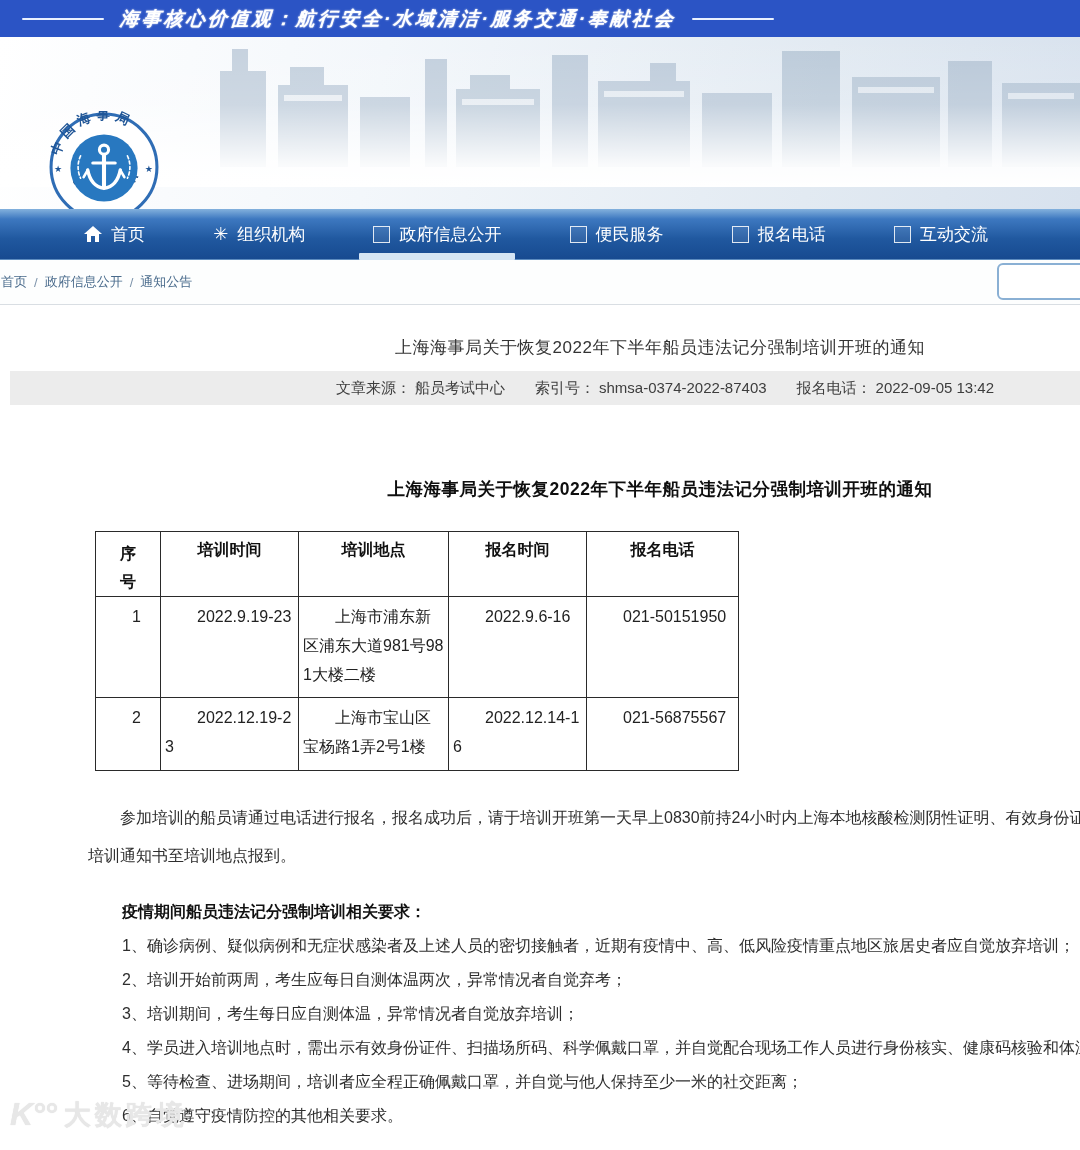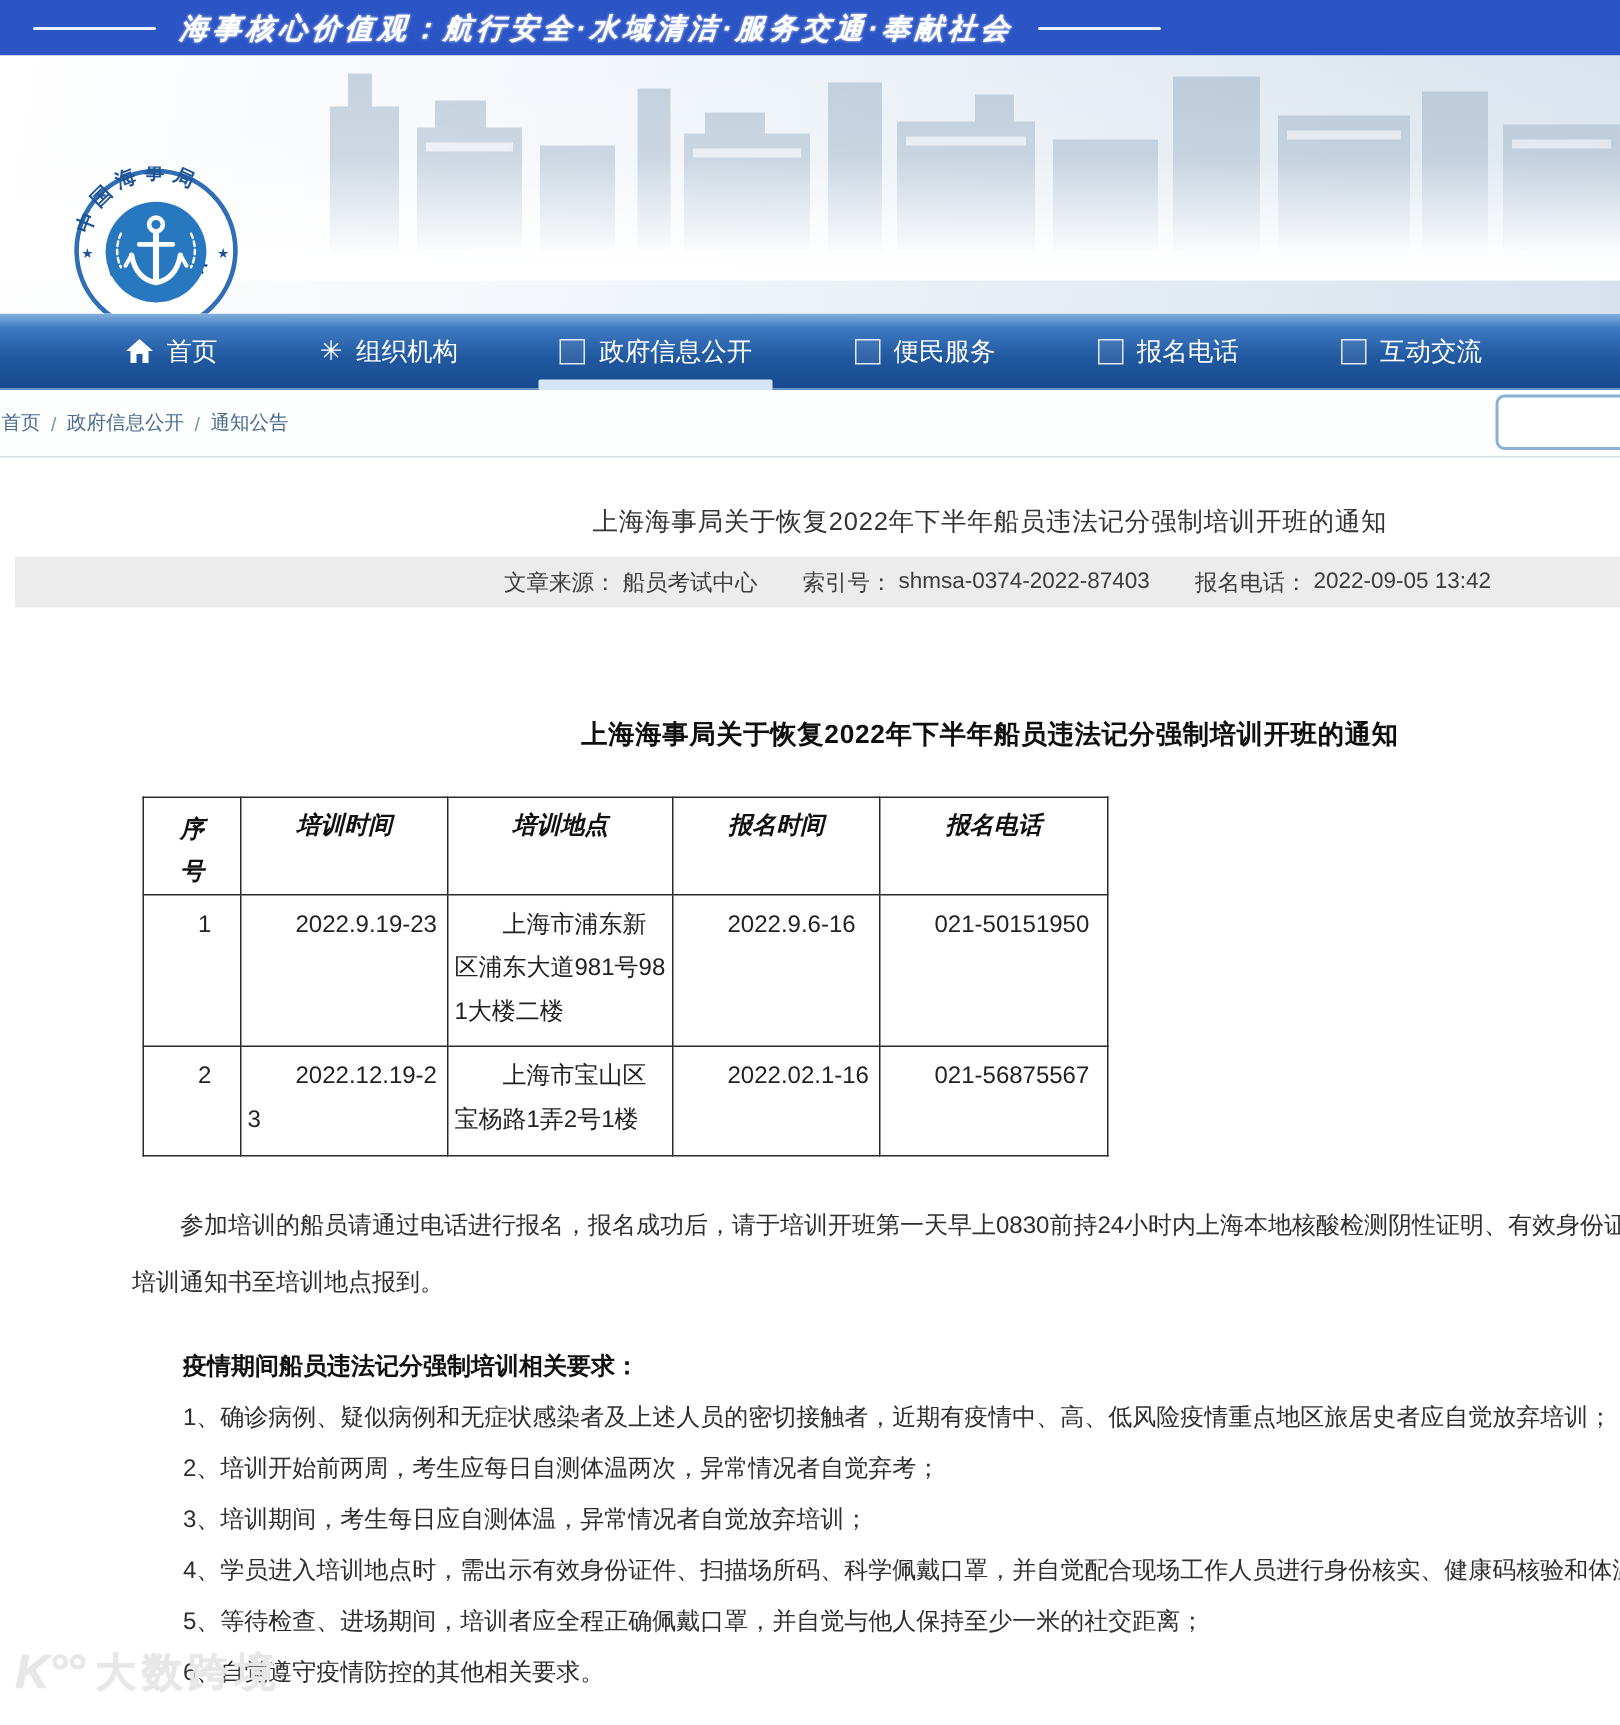--- a/index.html
+++ b/index.html
@@ -87,21 +87,21 @@
   .meta-item{display:flex;gap:4px;}
   .content-title{
     margin:72px 0 0 0;text-align:center;
     font-size:17.5px;font-weight:700;color:#0f0f0f;letter-spacing:.5px;
   }
   .content{padding-left:88px;font-size:16px;}
   table.sched{border-collapse:collapse;margin:30px 0 0 7px;table-layout:fixed;}
   table.sched th,table.sched td{border:1px solid #2a2a2a;}
   table.sched th{
     font-weight:700;text-align:center;vertical-align:top;
-    padding:8px 2px 0 2px;height:49px;font-size:16px;color:#111;font-style:italic;
+    padding:8px 2px 0 2px;height:49px;font-size:16px;color:#111;
   }
   table.sched th .hw{display:inline-block;max-width:1.15em;word-break:break-all;line-height:1.75;}
   table.sched td{
     vertical-align:top;text-align:left;text-indent:2em;
     padding:6px 4px 8px 4px;line-height:1.8;font-size:16px;color:#222;
     word-break:break-all;
   }
   .para{
     margin:28px 0 0 0;width:1040px;
     text-indent:2em;line-height:38px;color:#2e2e2e;
@@ -269,21 +269,21 @@
           <td>1</td>
           <td>2022.9.19-23</td>
           <td>上海市浦东新区浦东大道981号981大楼二楼</td>
           <td>2022.9.6-16</td>
           <td>021-50151950</td>
         </tr>
         <tr>
           <td>2</td>
           <td>2022.12.19-23</td>
           <td>上海市宝山区宝杨路1弄2号1楼</td>
-          <td>2022.02.1-16</td>
+          <td>2022.12.14-16</td>
           <td>021-56875567</td>
         </tr>
       </tbody>
     </table>
 
     <p class="para">参加培训的船员请通过电话进行报名，报名成功后，请于培训开班第一天早上0830前持24小时内上海本地核酸检测阴性证明、有效身份证件和培训通知书至培训地点报到。</p>
 
     <div class="req">
       <p class="req-title">疫情期间船员违法记分强制培训相关要求：</p>
       <p>1、确诊病例、疑似病例和无症状感染者及上述人员的密切接触者，近期有疫情中、高、低风险疫情重点地区旅居史者应自觉放弃培训；</p>

